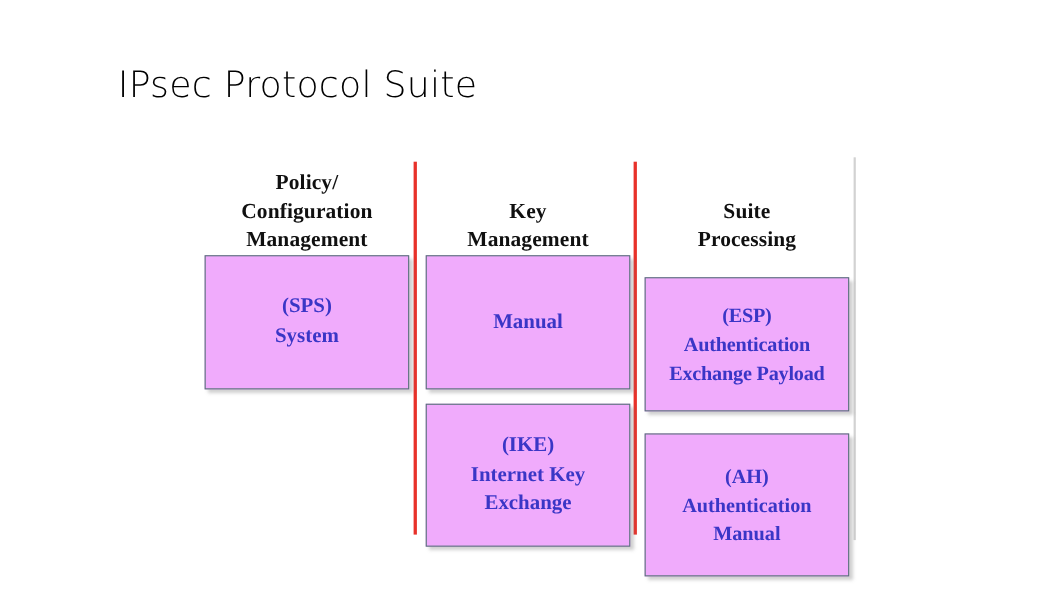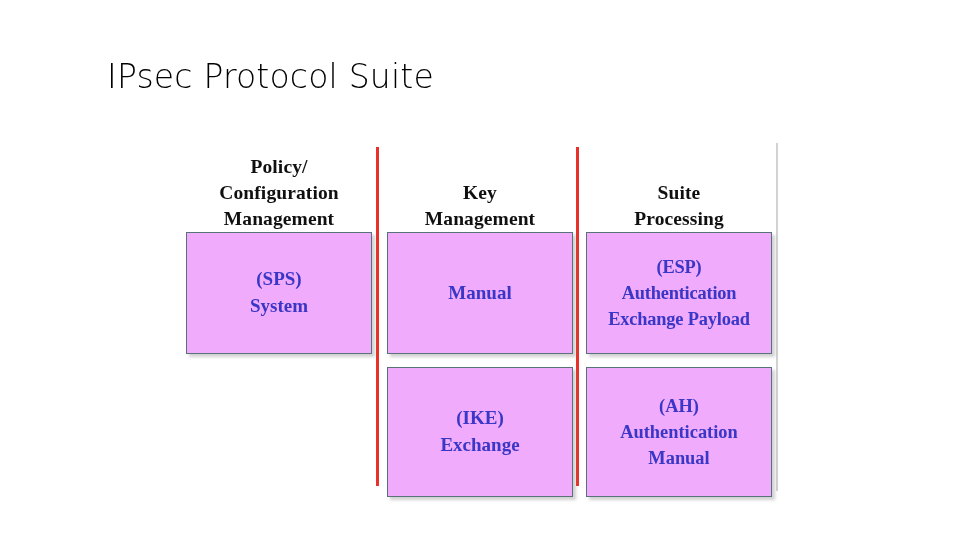--- a/index.html
+++ b/index.html
@@ -105,21 +105,21 @@
     color: #3a36c6;
     text-align: center;
     margin-bottom: 13px;
   }
   .node-box .nl { display: block; white-space: nowrap; }
 
   .box-tall { height: 122px; }
   .box-short { height: 130px; }
 
   
-  .col-3 .node-box { font-size: 18.4px; }
+  .col-3 .node-box { font-size: 18.4px; margin-top: 20px; }
   .col-3 .node-box.box-tall { letter-spacing: -0.2px; }
 </style>
 </head>
 <body>
 
 <div class="slide-title">IPsec Protocol Suite</div>
 
 <div class="diagram">
 
   <div class="frame-edge-right"></div>
@@ -141,20 +141,21 @@
   <div class="column col-2">
     <div class="col-header">
       <span class="hl">Key</span>
       <span class="hl">Management</span>
     </div>
     <div class="node-box box-tall">
       <span class="nl">Manual</span>
     </div>
     <div class="node-box box-short">
       <span class="nl">(IKE)</span>
+      <span class="nl">Internet Key</span>
       <span class="nl">Exchange</span>
     </div>
   </div>
 
   <div class="column col-3">
     <div class="col-header">
       <span class="hl">Suite</span>
       <span class="hl">Processing</span>
     </div>
     <div class="node-box box-tall">

